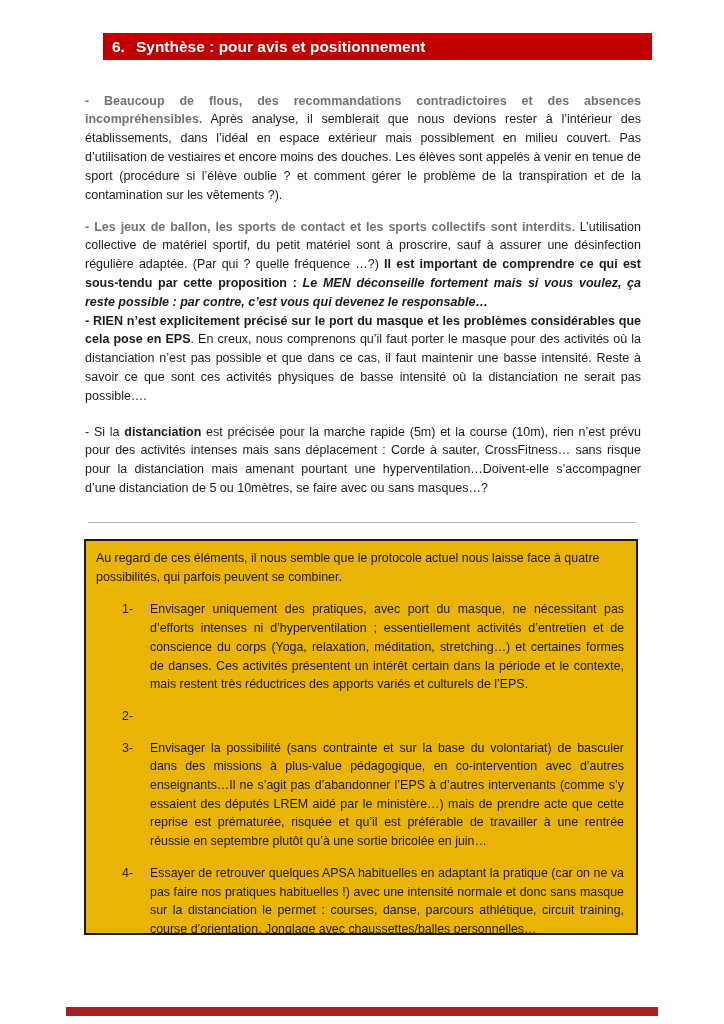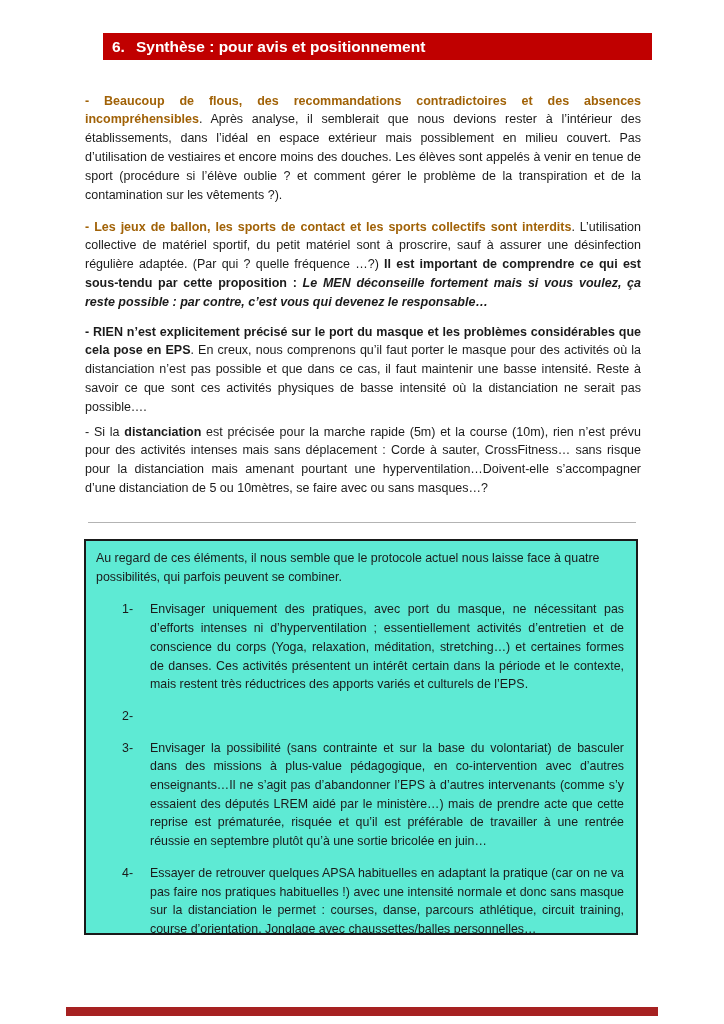--- a/index.html
+++ b/index.html
@@ -19,32 +19,32 @@
     box-sizing:border-box;padding-left:9px;
   }
   .header-bar .num{margin-right:11px;}
   .para{
     position:absolute;left:85px;width:556px;
     font-size:12.5px;line-height:18.9px;
     text-align:justify;
   }
   .p1{top:79px;}
   .p2{top:205px;}
-  .p3{top:310px;}
+  .p3{top:299px;}
   .p4{top:410px;}
-  .seg-red-bold{color:#a16207;font-weight:bold;}
+  .seg-red-bold{color:#737373;font-weight:bold;}
   .seg-bold{font-weight:bold;}
   .seg-bold-italic{font-weight:bold;font-style:italic;}
   .divider{
     position:absolute;left:88px;top:522px;width:548px;height:1px;
     background:#b3b3b3;
   }
   .summary-box{
     position:absolute;left:84px;top:539px;width:554px;height:396px;
-    background:#5eead4;border:2px solid #1A1A1A;
+    background:#eab308;border:2px solid #1A1A1A;
     box-sizing:border-box;
     padding:8px 10px 4px 10px;
     font-size:12.4px;line-height:18.7px;
     overflow:hidden;
   }
   .box-intro{text-align:left;margin:0 0 14px 0;}
   .box-item{
     display:flex;
     margin:0 0 13px 0;
   }

